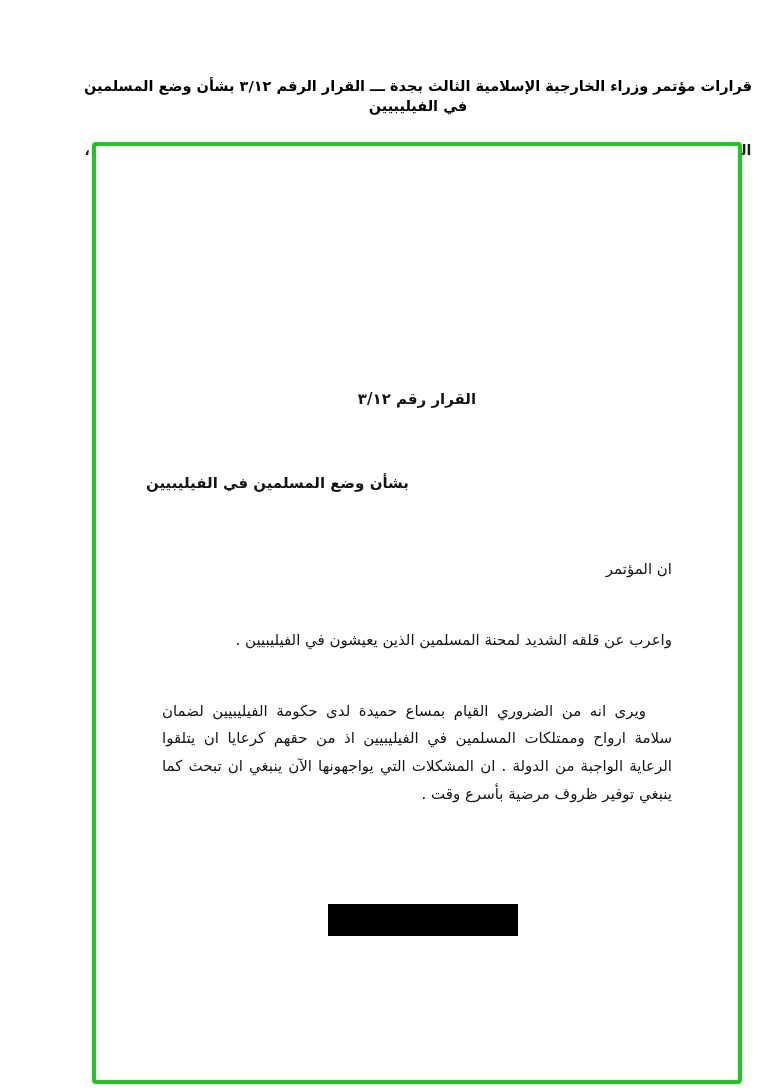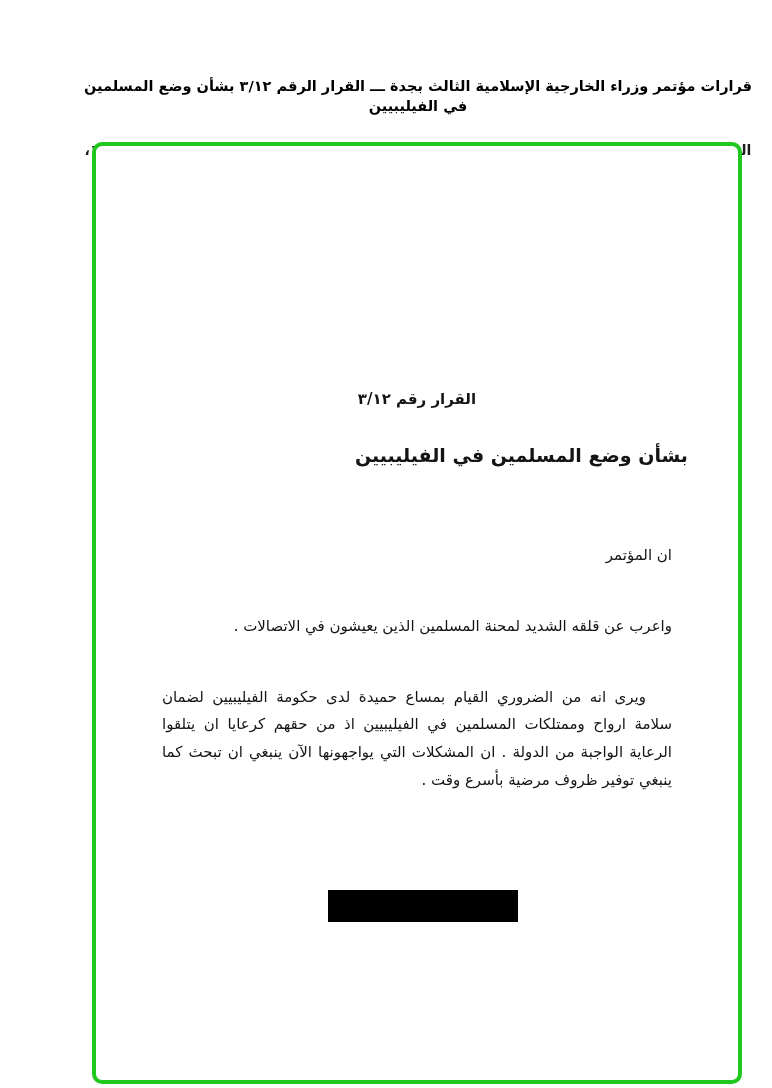--- a/index.html
+++ b/index.html
@@ -38,44 +38,44 @@
   }
 
   
   .doc-frame {
     position: absolute;
     left: 60px;
     top: 110px;
     width: 650px;
     height: 942px;
     border: 4px solid #1fc71f;
-    border-radius: 10px;
+    border-radius: 4px;
     background: #ffffff;
   }
 
   .doc-content {
     direction: rtl;
     padding: 0 18px;
     color: #141414;
   }
   .doc-title {
     text-align: center;
     font-weight: bold;
     font-size: 15px;
     margin-top: 212px;
     letter-spacing: 0.5px;
   }
   .doc-subtitle {
-    text-align: right;
+    text-align: left;
     font-weight: bold;
-    font-size: 19px;
-    margin-top: 4px;
+    font-size: 15px;
+    margin-top: 34px;
   }
   .doc-body {
-    margin-top: 28px;
+    margin-top: 16px;
     font-size: 15px;
     line-height: 1.85;
   }
   .doc-body p {
     text-align: justify;
     margin-bottom: 11px;
   }
   .doc-body p.flush { text-align: right; }
   .doc-body p.indented { text-indent: 26px; }
 
@@ -99,21 +99,21 @@
 
   <div class="doc-frame">
     <div class="doc-content">
 
       <div class="doc-title">القرار رقم ٣/١٢</div>
 
       <div class="doc-subtitle">بشأن وضع المسلمين في الفيليبيين</div>
 
       <div class="doc-body">
         <p class="flush">ان المؤتمر</p>
-        <p class="flush">واعرب عن قلقه الشديد لمحنة المسلمين الذين يعيشون في الاتصالات .</p>
+        <p class="flush">واعرب عن قلقه الشديد لمحنة المسلمين الذين يعيشون في الفيليبيين .</p>
         <p class="indented">ويرى انه من الضروري القيام بمساع حميدة لدى حكومة الفيليبيين لضمان سلامة ارواح وممتلكات المسلمين في الفيليبيين اذ من حقهم كرعايا ان يتلقوا الرعاية الواجبة من الدولة .  ان المشكلات التي يواجهونها الآن ينبغي ان تبحث كما ينبغي توفير ظروف مرضية بأسرع وقت .</p>
       </div>
 
       <div class="divider-line"></div>
 
     </div>
   </div>
 
 </div>
 

